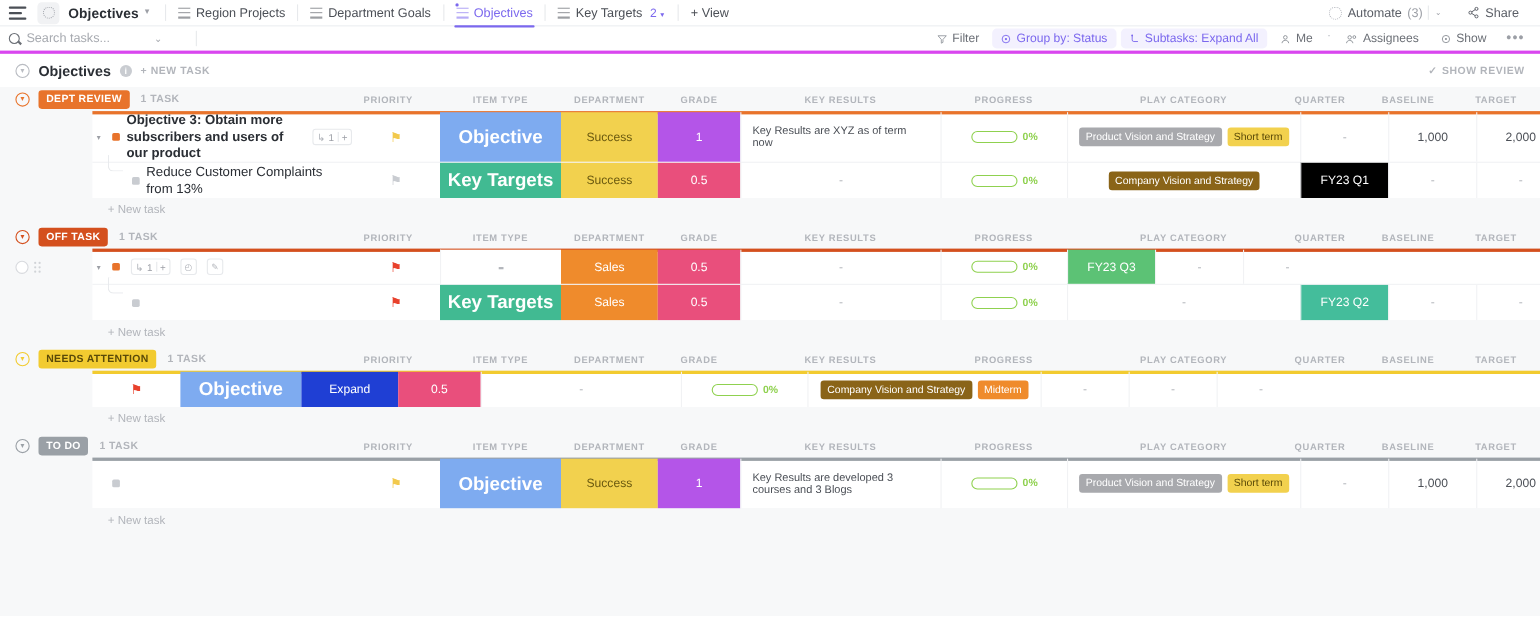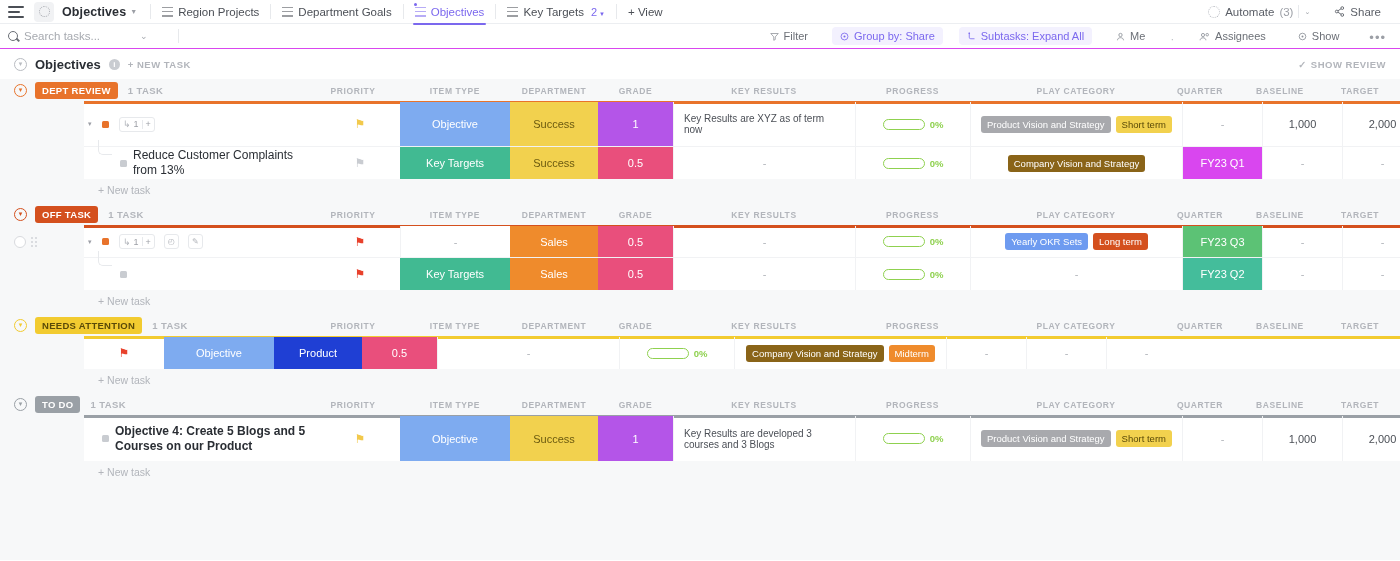--- a/index.html
+++ b/index.html
@@ -65,38 +65,38 @@
   .pill-btn .muted { color:#9c9fa6; }
   .vsep { width:1px; height:13px; background:#e7e9ec; }
   .robot {
     width:12px;height:12px;border-radius:50%;border:1.4px dotted #b9bcc2;
     display:inline-block;
   }
 
   
   .filterbar {
     height: 25px; display:flex; align-items:center;
-    background:#ffffff; border-bottom:1px solid #d946ef; padding:0 8px;
+    background:#ffffff; border-bottom:3px solid #d946ef; padding:0 8px;
   }
   .search-wrap { display:flex; align-items:center; gap:6px; min-width:170px; }
   .mag {
     width:10px;height:10px;border:1.5px solid #6b6f76;border-radius:50%;
     position:relative; flex:0 0 auto;
   }
   .mag::after{content:"";position:absolute;width:4px;height:1.5px;background:#6b6f76;
     transform:rotate(45deg); right:-3px;bottom:0px;}
   .search-input {
     border:none;outline:none;font-size:11.5px;color:#2a2e34;width:110px;
     font-family:inherit; background:transparent;
   }
   .search-input::placeholder{ color:#a7aab0; }
   .chev-down { font-size:9px; color:#a7aab0; margin-right:8px;}
   .fb-sep { width:1px; height:14px; background:#e7e9ec; }
 
-  .fb-right { margin-left:auto; display:flex; align-items:flex-end; gap:16px; }
+  .fb-right { margin-left:auto; display:flex; align-items:flex-start; gap:4px; }
   .fb-item {
     display:flex; align-items:center; gap:5px; font-size:11px; color:#6b6f76;
     padding:3px 8px; border-radius:4px; cursor:pointer; white-space:nowrap;
   }
   .fb-item.hl { background:#f3f1fe; color:#7b68ee; }
   .fb-dot { color:#b9bcc2; font-size:11px; padding:0 1px;}
   .ellipsis { letter-spacing:1px; font-size:13px; color:#9c9fa6; padding:0 6px; cursor:pointer;}
 
   
   .board { background:#f7f8f9; height:511px; overflow:hidden; position:relative;}
@@ -143,21 +143,21 @@
   .row {
     display:flex; align-items:stretch; position:relative; min-height:32px;
     border-bottom:1px solid #f1f2f4;
   }
   .row:last-child { border-bottom:none; }
   .row.tall { min-height:45px; }
 
   .cell { display:flex; align-items:center; justify-content:center; font-size:11px; position:relative;}
   .c-name { flex:0 0 236px; justify-content:flex-start; padding-left:4px; gap:6px; }
   .c-priority { flex:0 0 80px; }
-  .c-itemtype { flex:0 0 110px; color:#fff; font-size:11px;}
+  .c-itemtype { flex:0 0 110px; color:#fff; font-size:17px;font-weight:bold;}
   .c-dept { flex:0 0 88px; font-size:11px;}
   .c-grade { flex:0 0 75px; color:#fff; font-size:11px;}
   .c-keyres { flex:0 0 182px; justify-content:center; font-size:10px; color:#4b4f56; text-align:left; padding:0 10px;}
   .c-progress { flex:0 0 115px; gap:5px;}
   .c-play { flex:0 0 212px; gap:5px; flex-wrap:nowrap;}
   .c-quarter { flex:0 0 80px; color:#fff; }
   .c-baseline { flex:0 0 80px; color:#4b4f56; font-size:11px;}
   .c-target { flex:0 0 80px; color:#4b4f56; font-size:11px;}
 
   .bordered { border-left:1px solid #f1f2f4; }
@@ -310,21 +310,21 @@
       <svg width="9" height="9" viewBox="0 0 12 12">
         <path d="M1 2h10L7 6.5V10l-2 1V6.5z" fill="none" stroke="#8b8f96" stroke-width="1"></path>
       </svg>
       <span>Filter</span>
     </div>
     <div class="fb-item hl">
       <svg width="9" height="9" viewBox="0 0 12 12">
         <circle cx="6" cy="6" r="4.6" fill="none" stroke="#7b68ee" stroke-width="1.1"></circle>
         <circle cx="6" cy="6" r="1.4" fill="#7b68ee"></circle>
       </svg>
-      <span>Group by: Share</span>
+      <span>Group by: Status</span>
     </div>
     <div class="fb-item hl">
       <svg width="9" height="9" viewBox="0 0 12 12">
         <path d="M3 1v6a2 2 0 0 0 2 2h5" fill="none" stroke="#7b68ee" stroke-width="1.1"></path>
         <circle cx="3" cy="1.6" r="1.1" fill="#7b68ee"></circle>
       </svg>
       <span>Subtasks: Expand All</span>
     </div>
     <div class="fb-item">
       <svg width="9" height="9" viewBox="0 0 12 12">
@@ -382,20 +382,21 @@
           <div class="col-lbl" style="left: 1160px; width: 80px;">QUARTER</div>
           <div class="col-lbl" style="left: 1240px; width: 80px;">BASELINE</div>
           <div class="col-lbl" style="left: 1320px; width: 80px;">TARGET</div>
         </div>
         <div class="rows">
           <div class="row tall">
             <div class="row-left-accent" style="background: rgb(232, 115, 43); top: -1px; height: 3px; width: 100%; bottom: auto;"></div>
             <div class="cell c-name">
               <span class="tri">▾</span>
               <span class="sq" style="background: rgb(232, 115, 43);"></span>
+              <span class="task-name">Objective 3: Obtain more subscribers and users of our product</span>
               <div class="meta-group">
                 <span class="meta-box">
                   <span class="icon-sm">↳</span>
                   <span>1</span>
                   <span class="divider"></span>
                   <span>+</span>
                 </span>
               </div>
             </div>
             <div class="cell c-priority">
@@ -453,21 +454,21 @@
             <div class="cell c-keyres bordered" style="justify-content: center;">
               <span class="dash">-</span>
             </div>
             <div class="cell c-progress bordered">
               <span class="prog-bar"></span>
               <span class="prog-pct">0%</span>
             </div>
             <div class="cell c-play bordered">
               <span class="tag" style="background: rgb(138, 100, 24);">Company Vision and Strategy</span>
             </div>
-            <div class="cell c-quarter bordered" style="background: #d946ef;">
+            <div class="cell c-quarter bordered" style="background: #000000;">
               <span>FY23 Q1</span>
             </div>
             <div class="cell c-baseline bordered" style="color: rgb(178, 181, 187);">
               <span>-</span>
             </div>
             <div class="cell c-target bordered" style="color: rgb(178, 181, 187);">
               <span>-</span>
             </div>
           </div>
         </div>
@@ -529,24 +530,20 @@
             <div class="cell c-grade" style="background: rgb(233, 79, 124);">
               <span>0.5</span>
             </div>
             <div class="cell c-keyres bordered" style="justify-content: center;">
               <span class="dash">-</span>
             </div>
             <div class="cell c-progress bordered">
               <span class="prog-bar"></span>
               <span class="prog-pct">0%</span>
             </div>
-            <div class="cell c-play bordered">
-              <span class="tag" style="background: rgb(110, 155, 240);">Yearly OKR Sets</span>
-              <span class="tag" style="background: rgb(212, 80, 30);">Long term</span>
-            </div>
             <div class="cell c-quarter bordered" style="background: rgb(92, 194, 117);">
               <span>FY23 Q3</span>
             </div>
             <div class="cell c-baseline bordered" style="color: rgb(178, 181, 187);">
               <span>-</span>
             </div>
             <div class="cell c-target bordered" style="color: rgb(178, 181, 187);">
               <span>-</span>
             </div>
           </div>
@@ -610,21 +607,21 @@
         <div class="rows">
           <div class="row">
             <div class="row-left-accent" style="background: rgb(242, 203, 48); top: -1px; height: 3px; width: 100%; bottom: auto;"></div>
             <div class="cell c-priority">
               <span class="flag" style="color:#e8412c">⚑</span>
             </div>
             <div class="cell c-itemtype" style="background: rgb(126, 171, 240);">
               <span>Objective</span>
             </div>
             <div class="cell c-dept" style="background: rgb(31, 63, 212); color: rgb(255, 255, 255);">
-              <span>Product</span>
+              <span>Expand</span>
             </div>
             <div class="cell c-grade" style="background: rgb(233, 79, 124);">
               <span>0.5</span>
             </div>
             <div class="cell c-keyres bordered" style="justify-content: center;">
               <span class="dash">-</span>
             </div>
             <div class="cell c-progress bordered">
               <span class="prog-bar"></span>
               <span class="prog-pct">0%</span>
@@ -661,21 +658,20 @@
           <div class="col-lbl" style="left: 1160px; width: 80px;">QUARTER</div>
           <div class="col-lbl" style="left: 1240px; width: 80px;">BASELINE</div>
           <div class="col-lbl" style="left: 1320px; width: 80px;">TARGET</div>
         </div>
         <div class="rows">
           <div class="row tall">
             <div class="row-left-accent" style="background: rgb(154, 160, 166); top: -1px; height: 3px; width: 100%; bottom: auto;"></div>
             <div class="cell c-name">
               <span class="tri"></span>
               <span class="sq" style="background: rgb(201, 204, 209);"></span>
-              <span class="task-name">Objective 4: Create 5 Blogs and 5 Courses on our Product</span>
             </div>
             <div class="cell c-priority">
               <span class="flag" style="color:#f2c94c">⚑</span>
             </div>
             <div class="cell c-itemtype" style="background: rgb(126, 171, 240);">
               <span>Objective</span>
             </div>
             <div class="cell c-dept" style="background: rgb(242, 209, 78); color: rgb(107, 90, 16);">
               <span>Success</span>
             </div>

